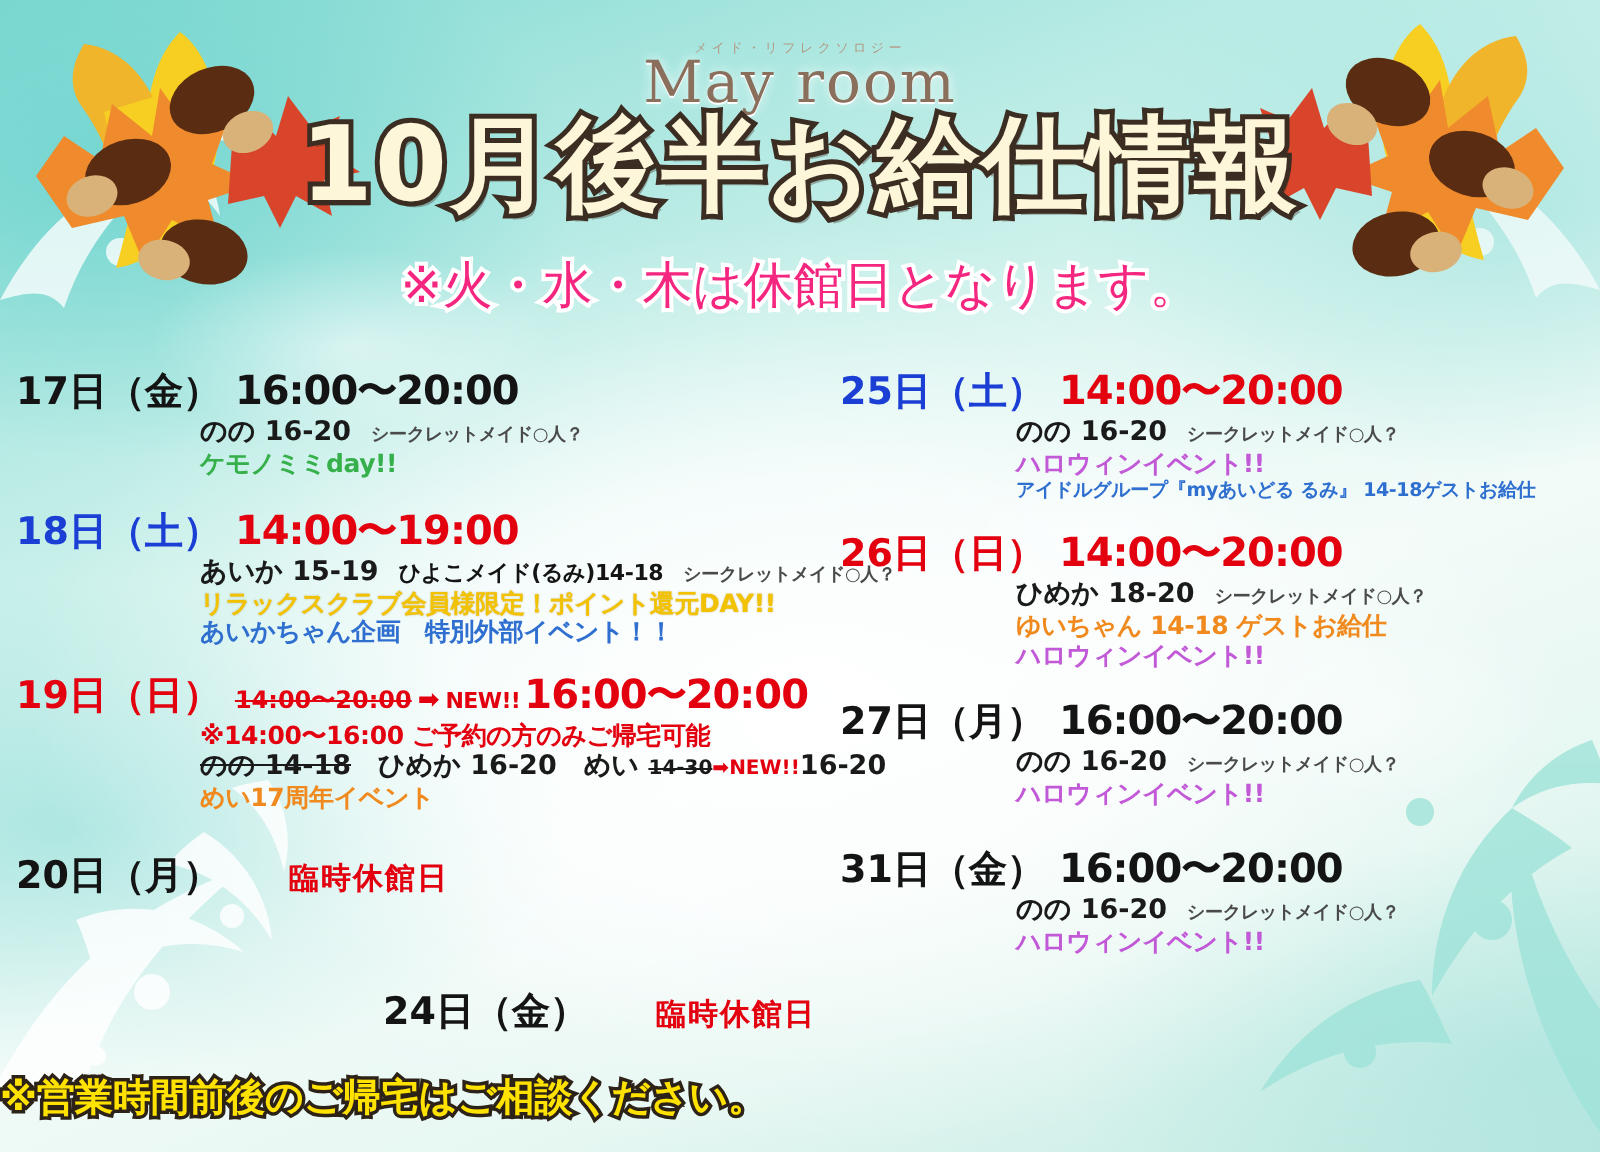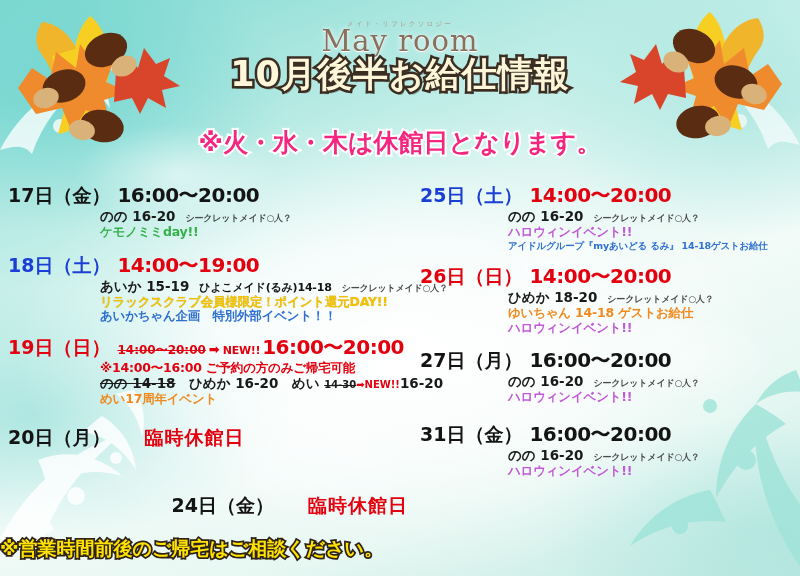--- a/index.html
+++ b/index.html
@@ -34,40 +34,40 @@
   .deco{position:absolute;pointer-events:none;}
   .deco-l{left:-6px;top:-6px;width:200px;height:180px;}
   .deco-r{right:-6px;top:-10px;width:200px;height:180px;}
 
   
   .logo-wrap{position:absolute;left:0;right:0;top:20px;text-align:center;}
   .logo-sub{font-size:6.5px;letter-spacing:2.2px;color:#b39a86;margin-bottom:-2px;}
   .logo-main{font-family:"DejaVu Serif","Liberation Serif",serif;font-size:29px;color:#8a6f5c;letter-spacing:1px;line-height:1;
     text-shadow:0 1px 0 #fff,0 0 6px rgba(255,255,255,.9);}
   .title{position:absolute;left:0;right:0;top:56px;text-align:center;
-    font-size:35px;font-weight:bold;letter-spacing:1px;color:#fdf6d9;line-height:1.05;
+    font-size:52px;font-weight:bold;letter-spacing:1px;color:#fdf6d9;line-height:1.05;
     -webkit-text-stroke:5px #3b2d22;paint-order:stroke fill;
     text-shadow:2px 3px 0 rgba(60,45,34,.35);}
   .subtitle{position:absolute;left:0;right:0;top:126px;text-align:center;
-    font-size:25px;font-weight:bold;color:#f4267f;letter-spacing:0px;
+    font-size:25px;font-weight:normal;color:#f4267f;letter-spacing:0px;
     -webkit-text-stroke:4px #ffffff;paint-order:stroke fill;}
 
   
   .cols{position:absolute;left:0;top:182px;width:636px;height:350px;}
   .col{position:absolute;top:0;width:400px;}
   .col-left{left:8px;}
   .col-right{left:420px;}
   .entry{position:relative;margin-bottom:4px;}
   .row1{white-space:nowrap;font-weight:bold;}
   .date{font-size:19px;font-weight:bold;letter-spacing:0px;}
   .time{font-size:20px;font-weight:bold;margin-left:7px;letter-spacing:-.5px;}
   .time-old{font-size:12px;font-weight:bold;text-decoration:line-through;margin-left:7px;}
   .arrow{font-size:13px;font-weight:bold;margin:0 3px;}
   .newtag{font-size:11px;font-weight:bold;letter-spacing:-.3px;}
-  .closed{font-size:19px;font-weight:bold;color:#e3000f;margin-left:34px;letter-spacing:1px;}
+  .closed{font-size:15px;font-weight:bold;color:#e3000f;margin-left:34px;letter-spacing:1px;}
   .sub{margin-left:92px;line-height:1.18;white-space:nowrap;}
   .sub-r{margin-left:88px;line-height:1.18;white-space:nowrap;}
   .names{font-size:13.5px;font-weight:bold;color:#1a1a1a;}
   .names .strike{text-decoration:line-through;}
   .tiny{font-size:9px;font-weight:bold;color:#4a4a4a;margin-left:10px;letter-spacing:-.2px;}
   .note{font-size:12.5px;font-weight:bold;letter-spacing:-.2px;}
   .note-green{color:#35b04a;}
   .note-yellow{color:#f2c200;text-shadow:0 0 1px rgba(150,110,0,.45);}
   .note-blue{color:#2f6fd0;}
   .note-orange{color:#f08a1e;}

